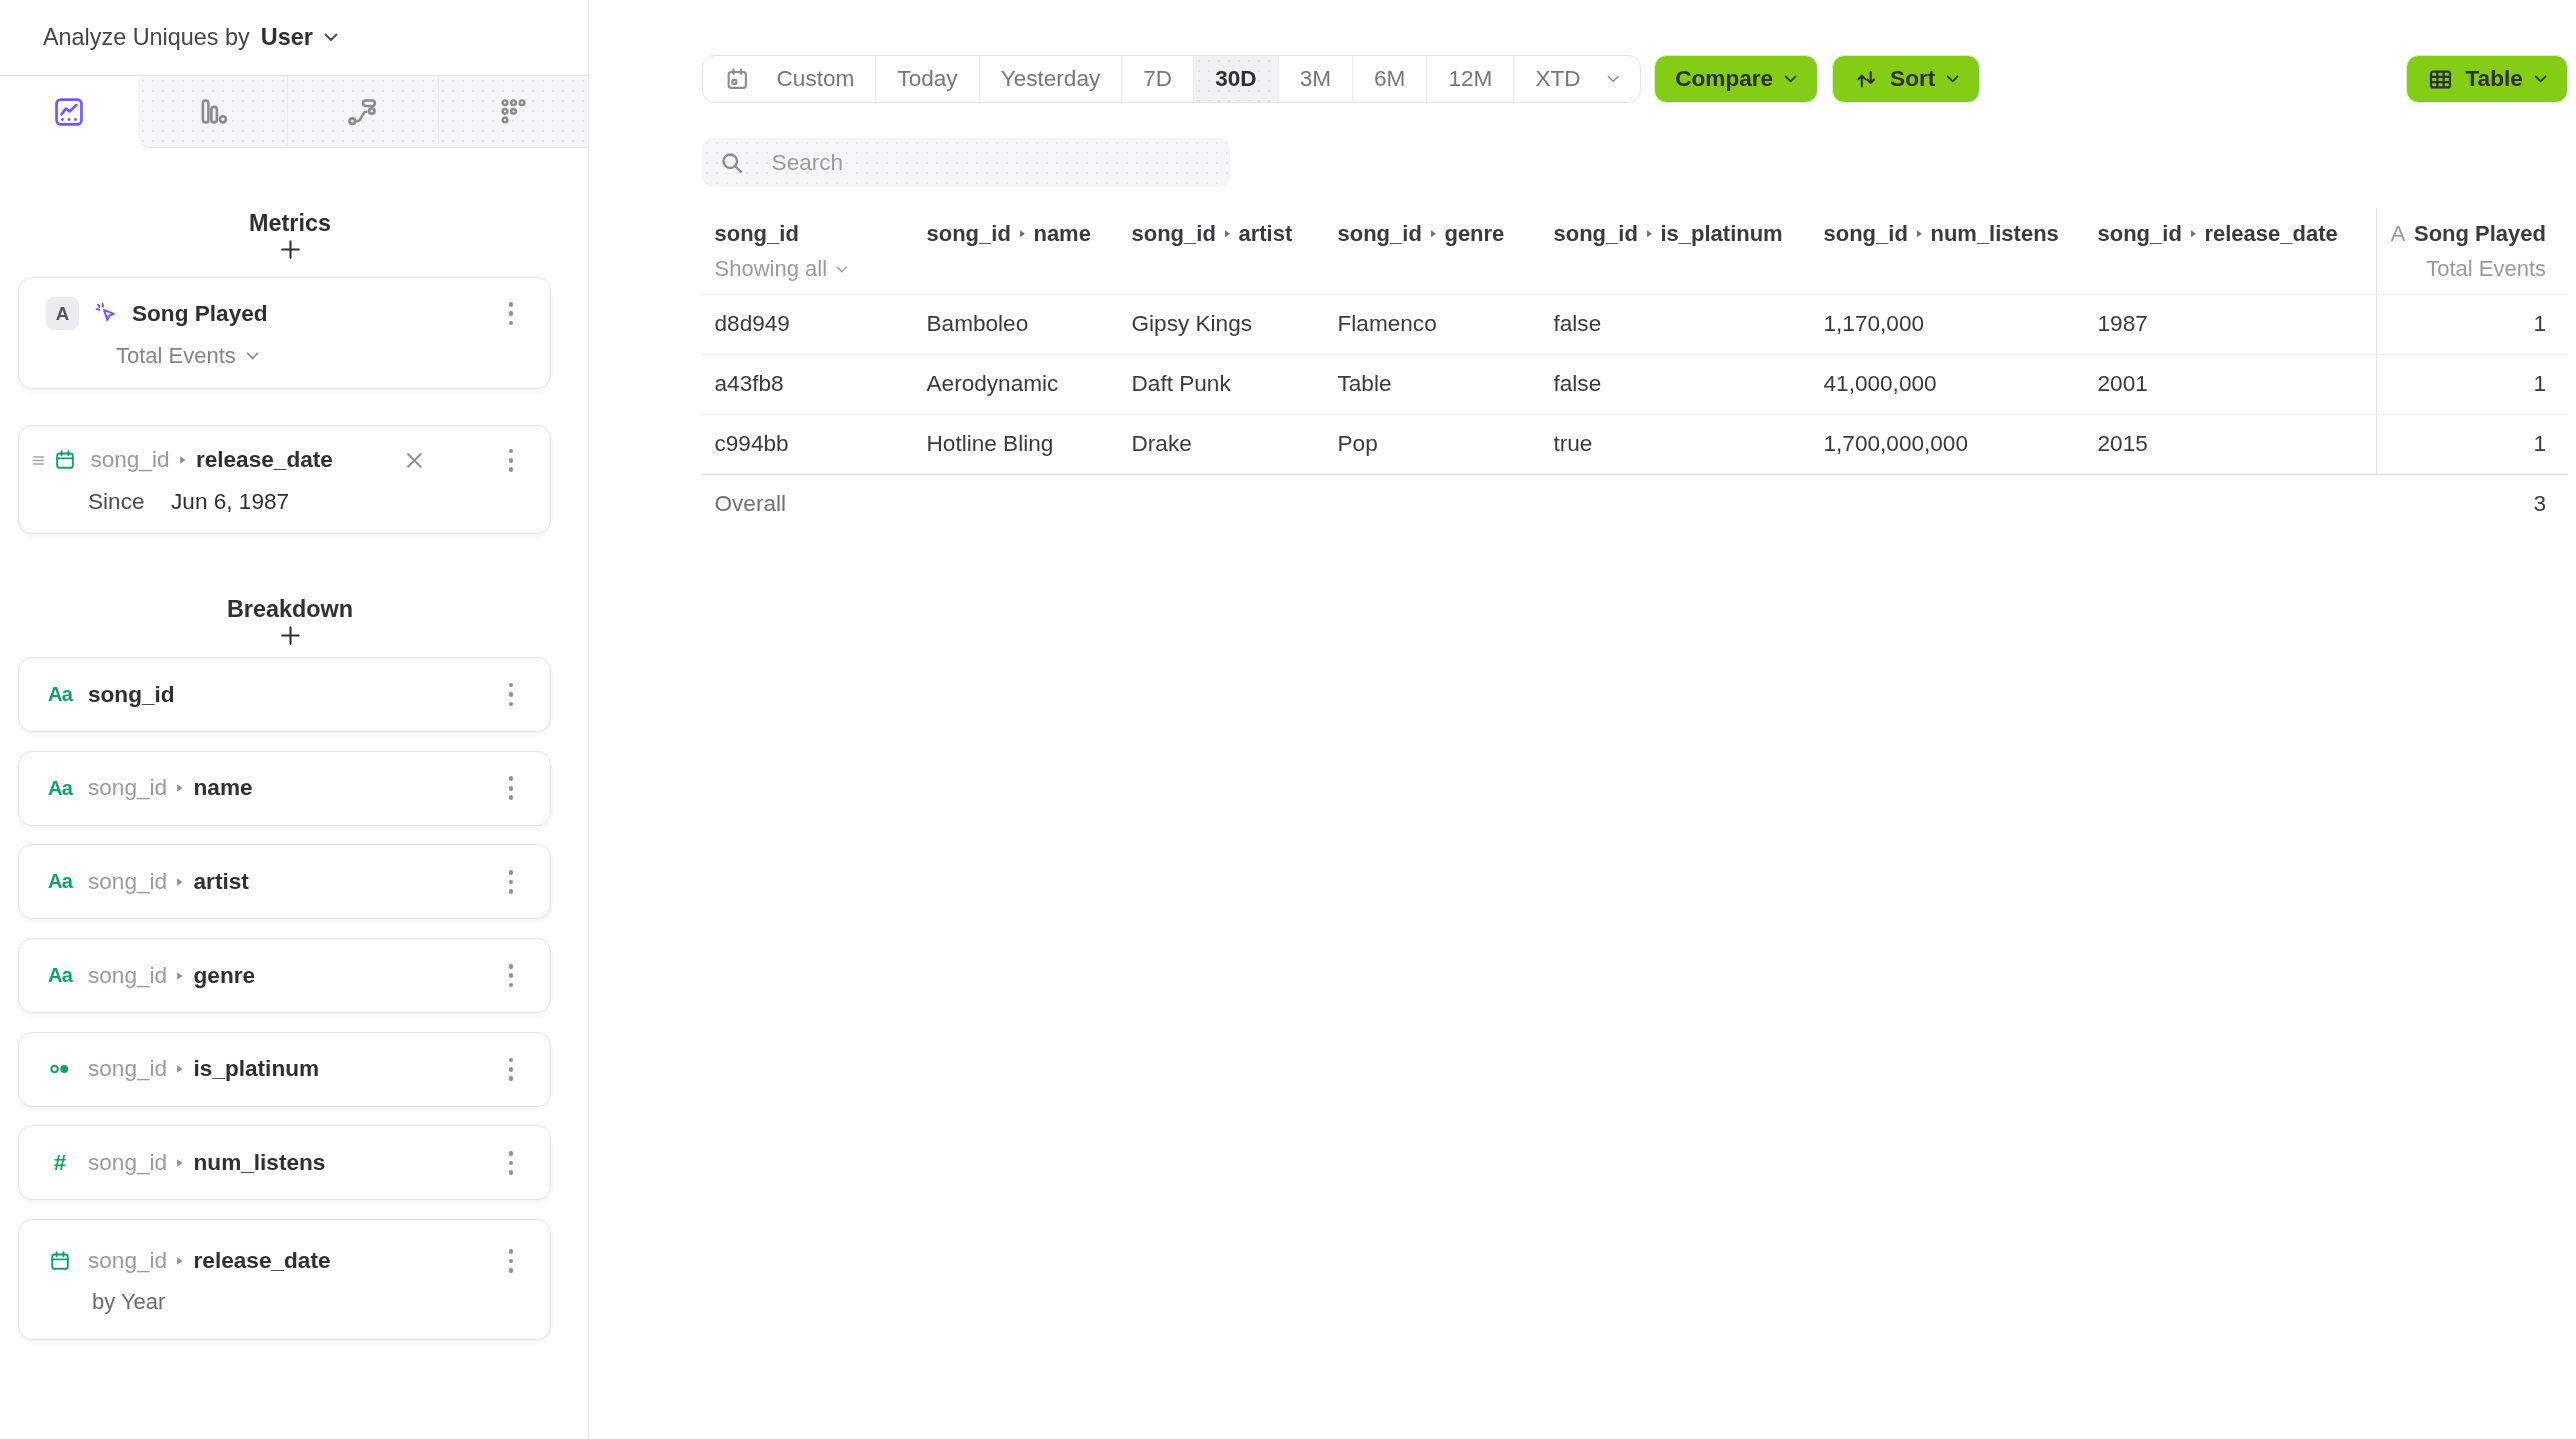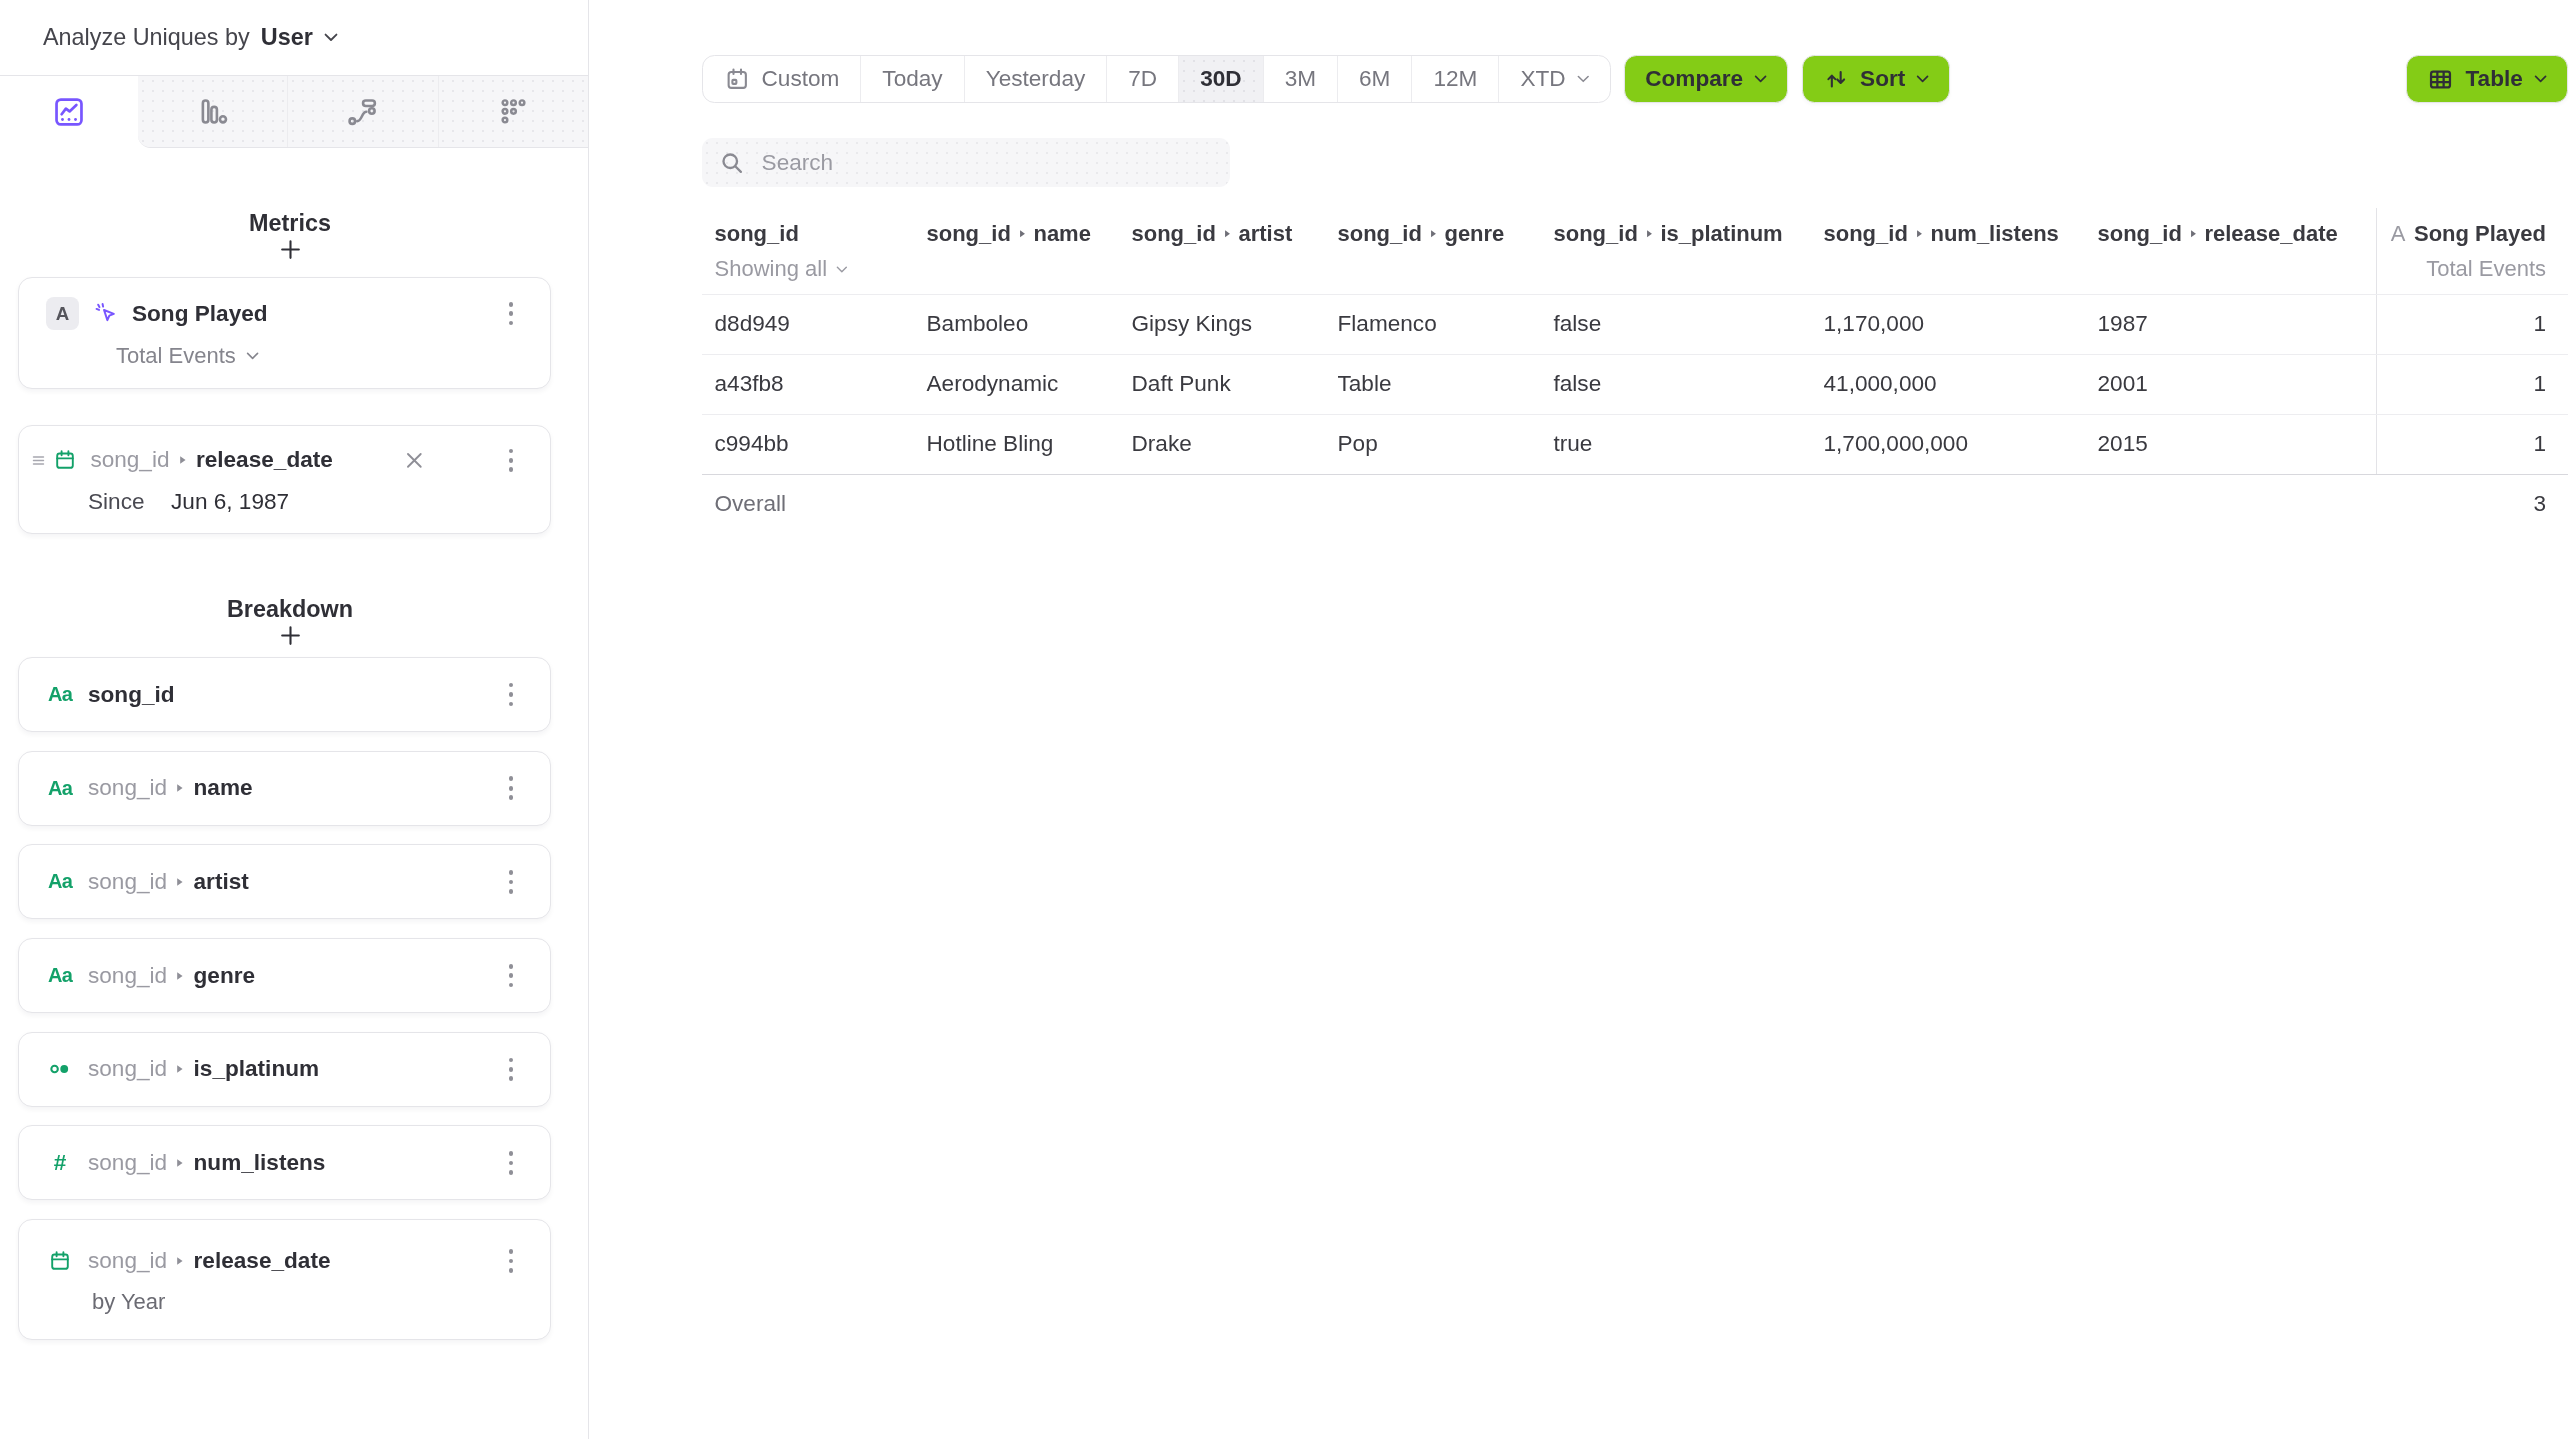--- a/index.html
+++ b/index.html
@@ -60,27 +60,27 @@
   .bd-card.tall{height:121px;flex-direction:column;align-items:stretch;justify-content:center;gap:11px;}
   .bd-line1{display:flex;align-items:center;}
   .bd-sub{margin-left:46px;font-size:22px;color:#6B6B73;}
   .icon-aa::before{content:"Aa";color:var(--green);font-weight:700;font-size:20px;letter-spacing:-0.8px;}
   .icon-num::before{content:"#";color:var(--green);font-weight:700;font-size:22.6px;}
 
   
   .main{flex:1;display:flex;flex-direction:column;padding:55px 16.4px 0 113px;}
   .toolbar{display:flex;align-items:stretch;height:48px;gap:13.2px;}
   .seg{display:inline-flex;border:1.6px solid var(--border);border-radius:12.5px;overflow:hidden;background:#fff;}
-  .segbtn{display:flex;align-items:center;gap:11px;padding:0 21px;font-size:22.6px;color:#76767E;background:none;border:none;border-left:1.6px solid #ECECEF;cursor:pointer;}
+  .segbtn{display:flex;align-items:center;gap:26px;padding:0 21px;font-size:22.6px;color:#76767E;background:none;border:none;border-left:1.6px solid #ECECEF;cursor:pointer;}
   .segbtn:first-child{border-left:none;}
   .segbtn.active{background-color:#F1F1F4;background-image:radial-gradient(#E2E2E7 1.2px,transparent 1.2px);background-size:10px 10px;color:var(--ink);font-weight:600;}
   .btn{display:flex;align-items:center;gap:11px;padding:0 20px;border:1.6px solid var(--border);border-radius:12.5px;background:#84cc16;font-size:22.6px;font-weight:600;color:var(--ink);cursor:pointer;box-shadow:0 1.6px 3.9px rgba(25,25,50,.035);}
   .spacer{flex:1;}
 
-  .searchbar{margin-top:35px;width:528px;height:49px;border-radius:11px;display:flex;align-items:center;gap:16px;padding:0 15.6px;
+  .searchbar{margin-top:35px;width:528px;height:49px;border-radius:11px;display:flex;align-items:center;gap:26px;padding:0 15.6px;
     background-color:var(--chip);background-image:radial-gradient(#E9E9EC 1.2px,transparent 1.2px);background-size:10px 10px;justify-content:space-between;}
   .searchbar input{flex:1;border:none;background:transparent;outline:none;font:inherit;font-size:22.6px;color:var(--ink);}
   .searchbar input::placeholder{color:var(--gray);}
 
   .table{margin-top:21px;}
   .gridrow{display:grid;grid-template-columns:212px 205px 206px 216px 270px 274px 291px 192px;}
   .thead .th{padding:12.5px 0 11px 12.5px;display:flex;flex-direction:column;gap:9.3px;cursor:pointer;}
   .hline1{display:flex;align-items:center;gap:7.8px;font-size:22px;font-weight:600;color:#3A3A40;line-height:26.5px;}
   .showall{display:flex;align-items:center;gap:8.6px;font-size:22px;color:var(--gray);line-height:26.5px;background:none;border:none;font-family:inherit;cursor:pointer;padding:0;}
   .th.metric-th{border-left:1.6px solid #E3E3E7;align-items:flex-end;padding-right:22px;padding-left:0;}

